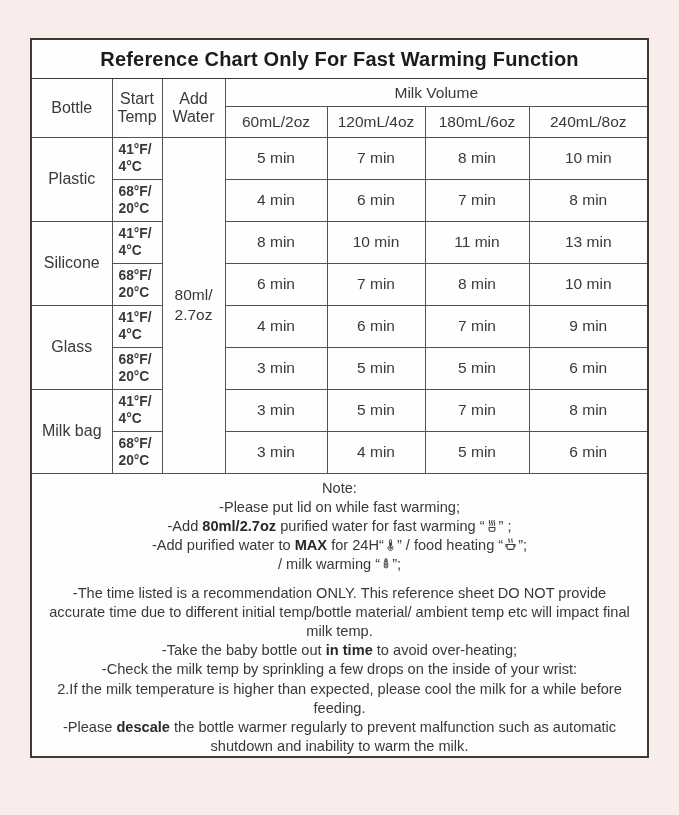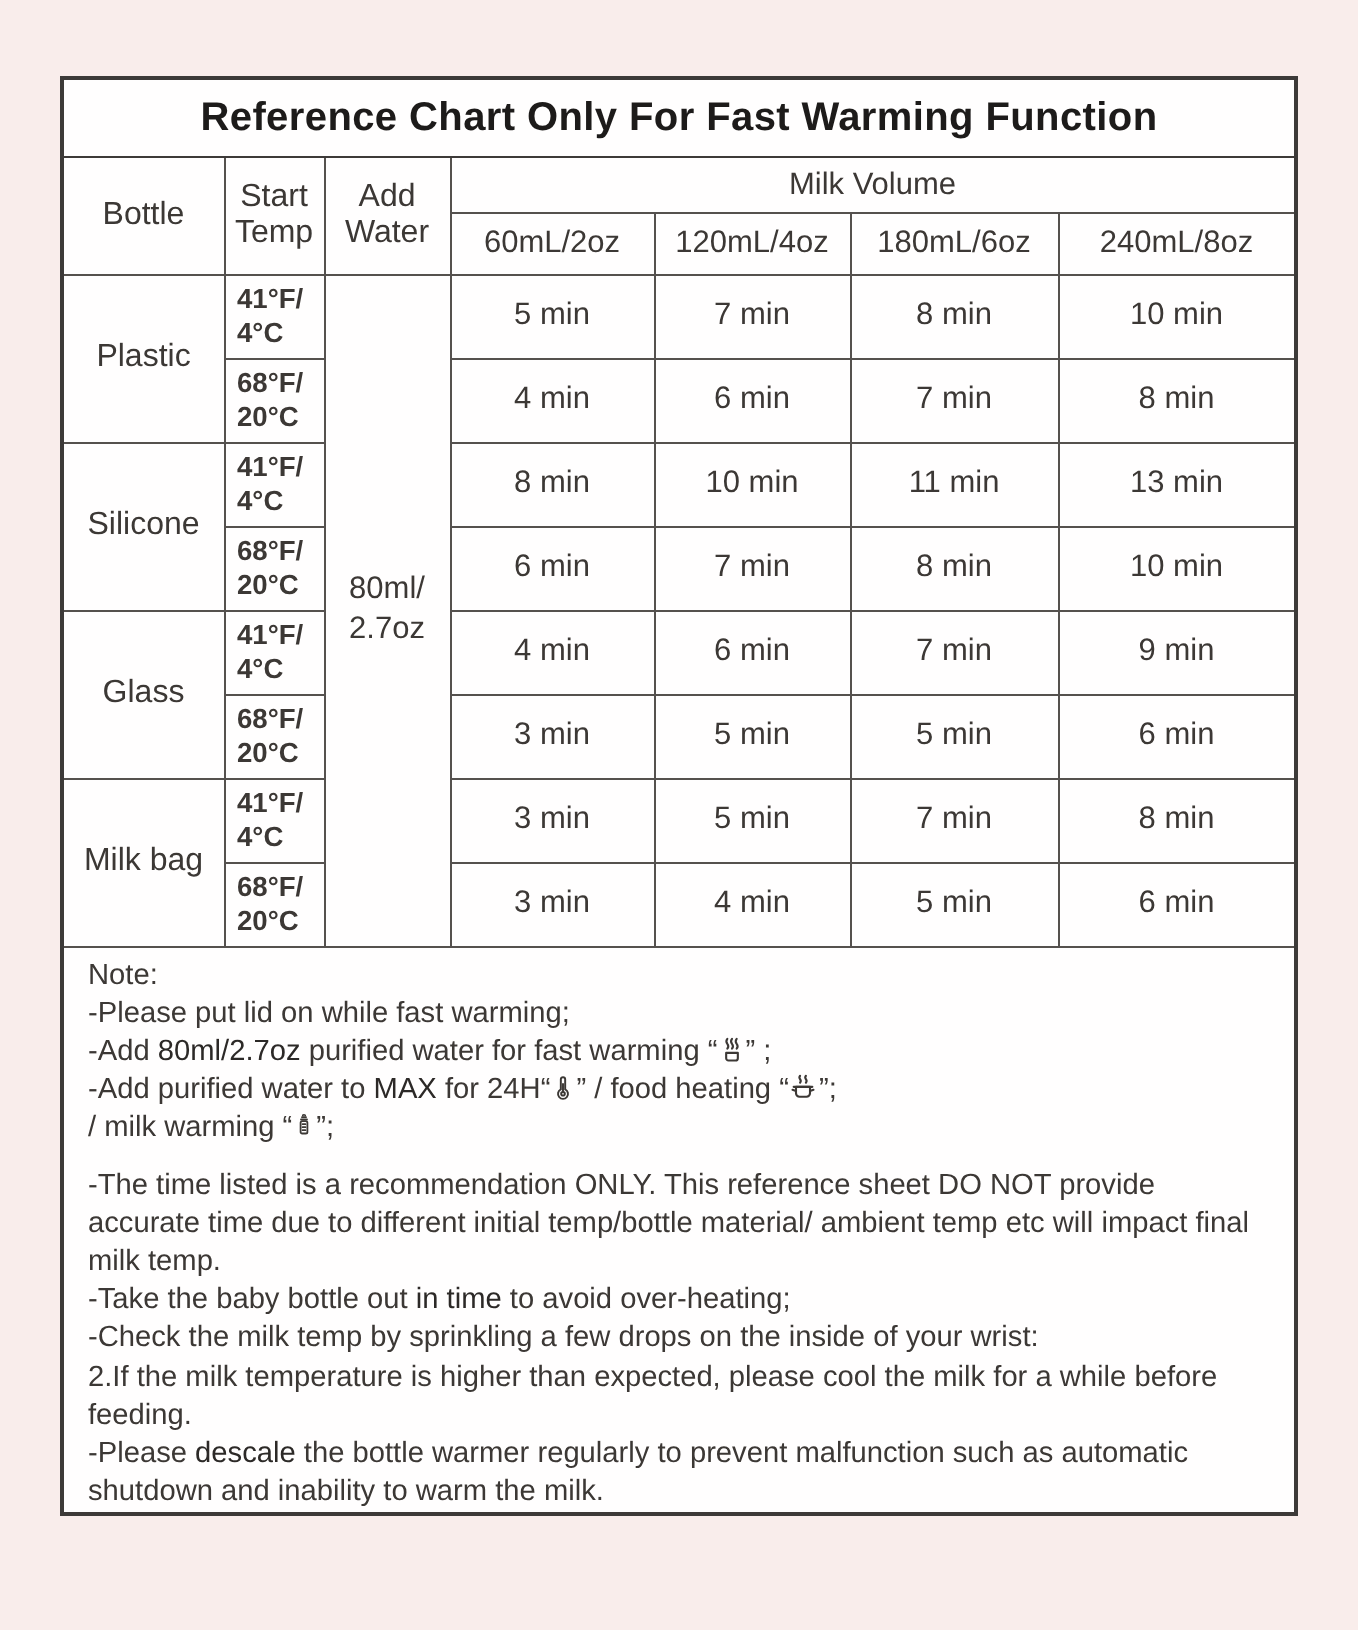--- a/index.html
+++ b/index.html
@@ -67,24 +67,25 @@
     white-space: pre-line;
     line-height: 1.3;
   }
   td.cell-time { font-size: 15.5px; margin-top: 25px; }
 
   .notes {
     padding: 5px 12px 0 12px;
     font-size: 14.6px;
     line-height: 1.31;
     color: #3c3835;
+    text-align: center;
   }
   .notes .note-line { margin: 0; }
   .notes .gap-after { margin-bottom: 10px; }
-  .notes b { font-weight: normal; color: #2c2927; }
+  .notes b { font-weight: bold; color: #2c2927; }
   .note-icon {
     display: inline-block;
     vertical-align: -2px;
     line-height: 0;
   }
   .note-icon svg { stroke: #3c3835; fill: none; stroke-width: 1.8; stroke-linecap: round; stroke-linejoin: round; }
 </style>
 </head>
 <body>
 

